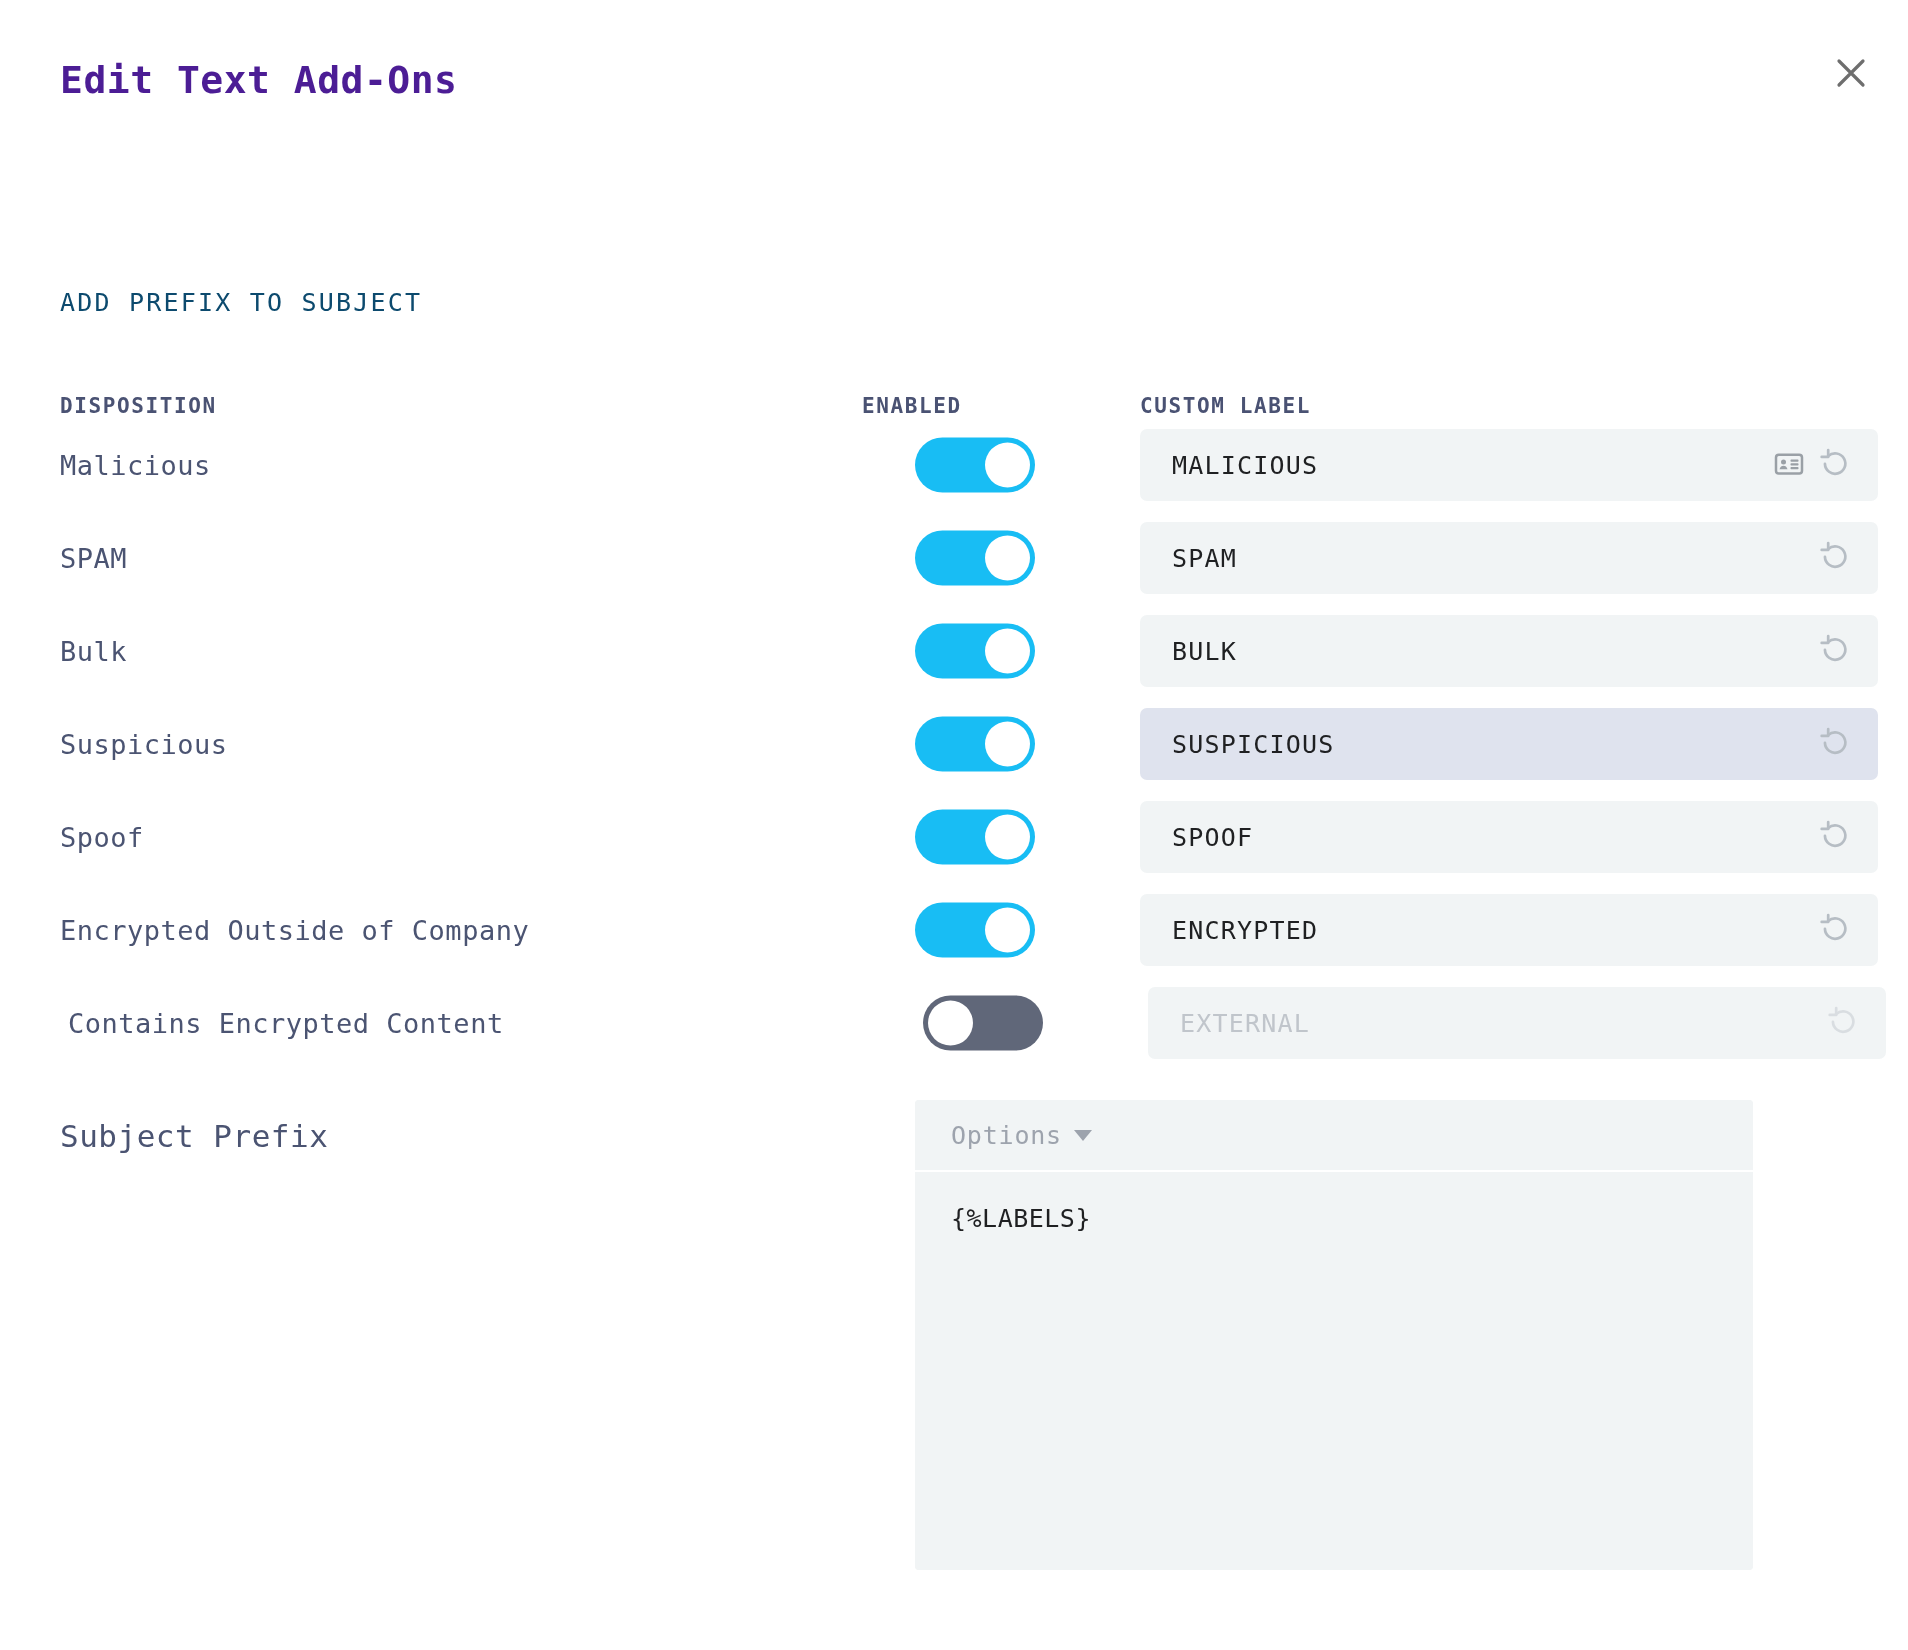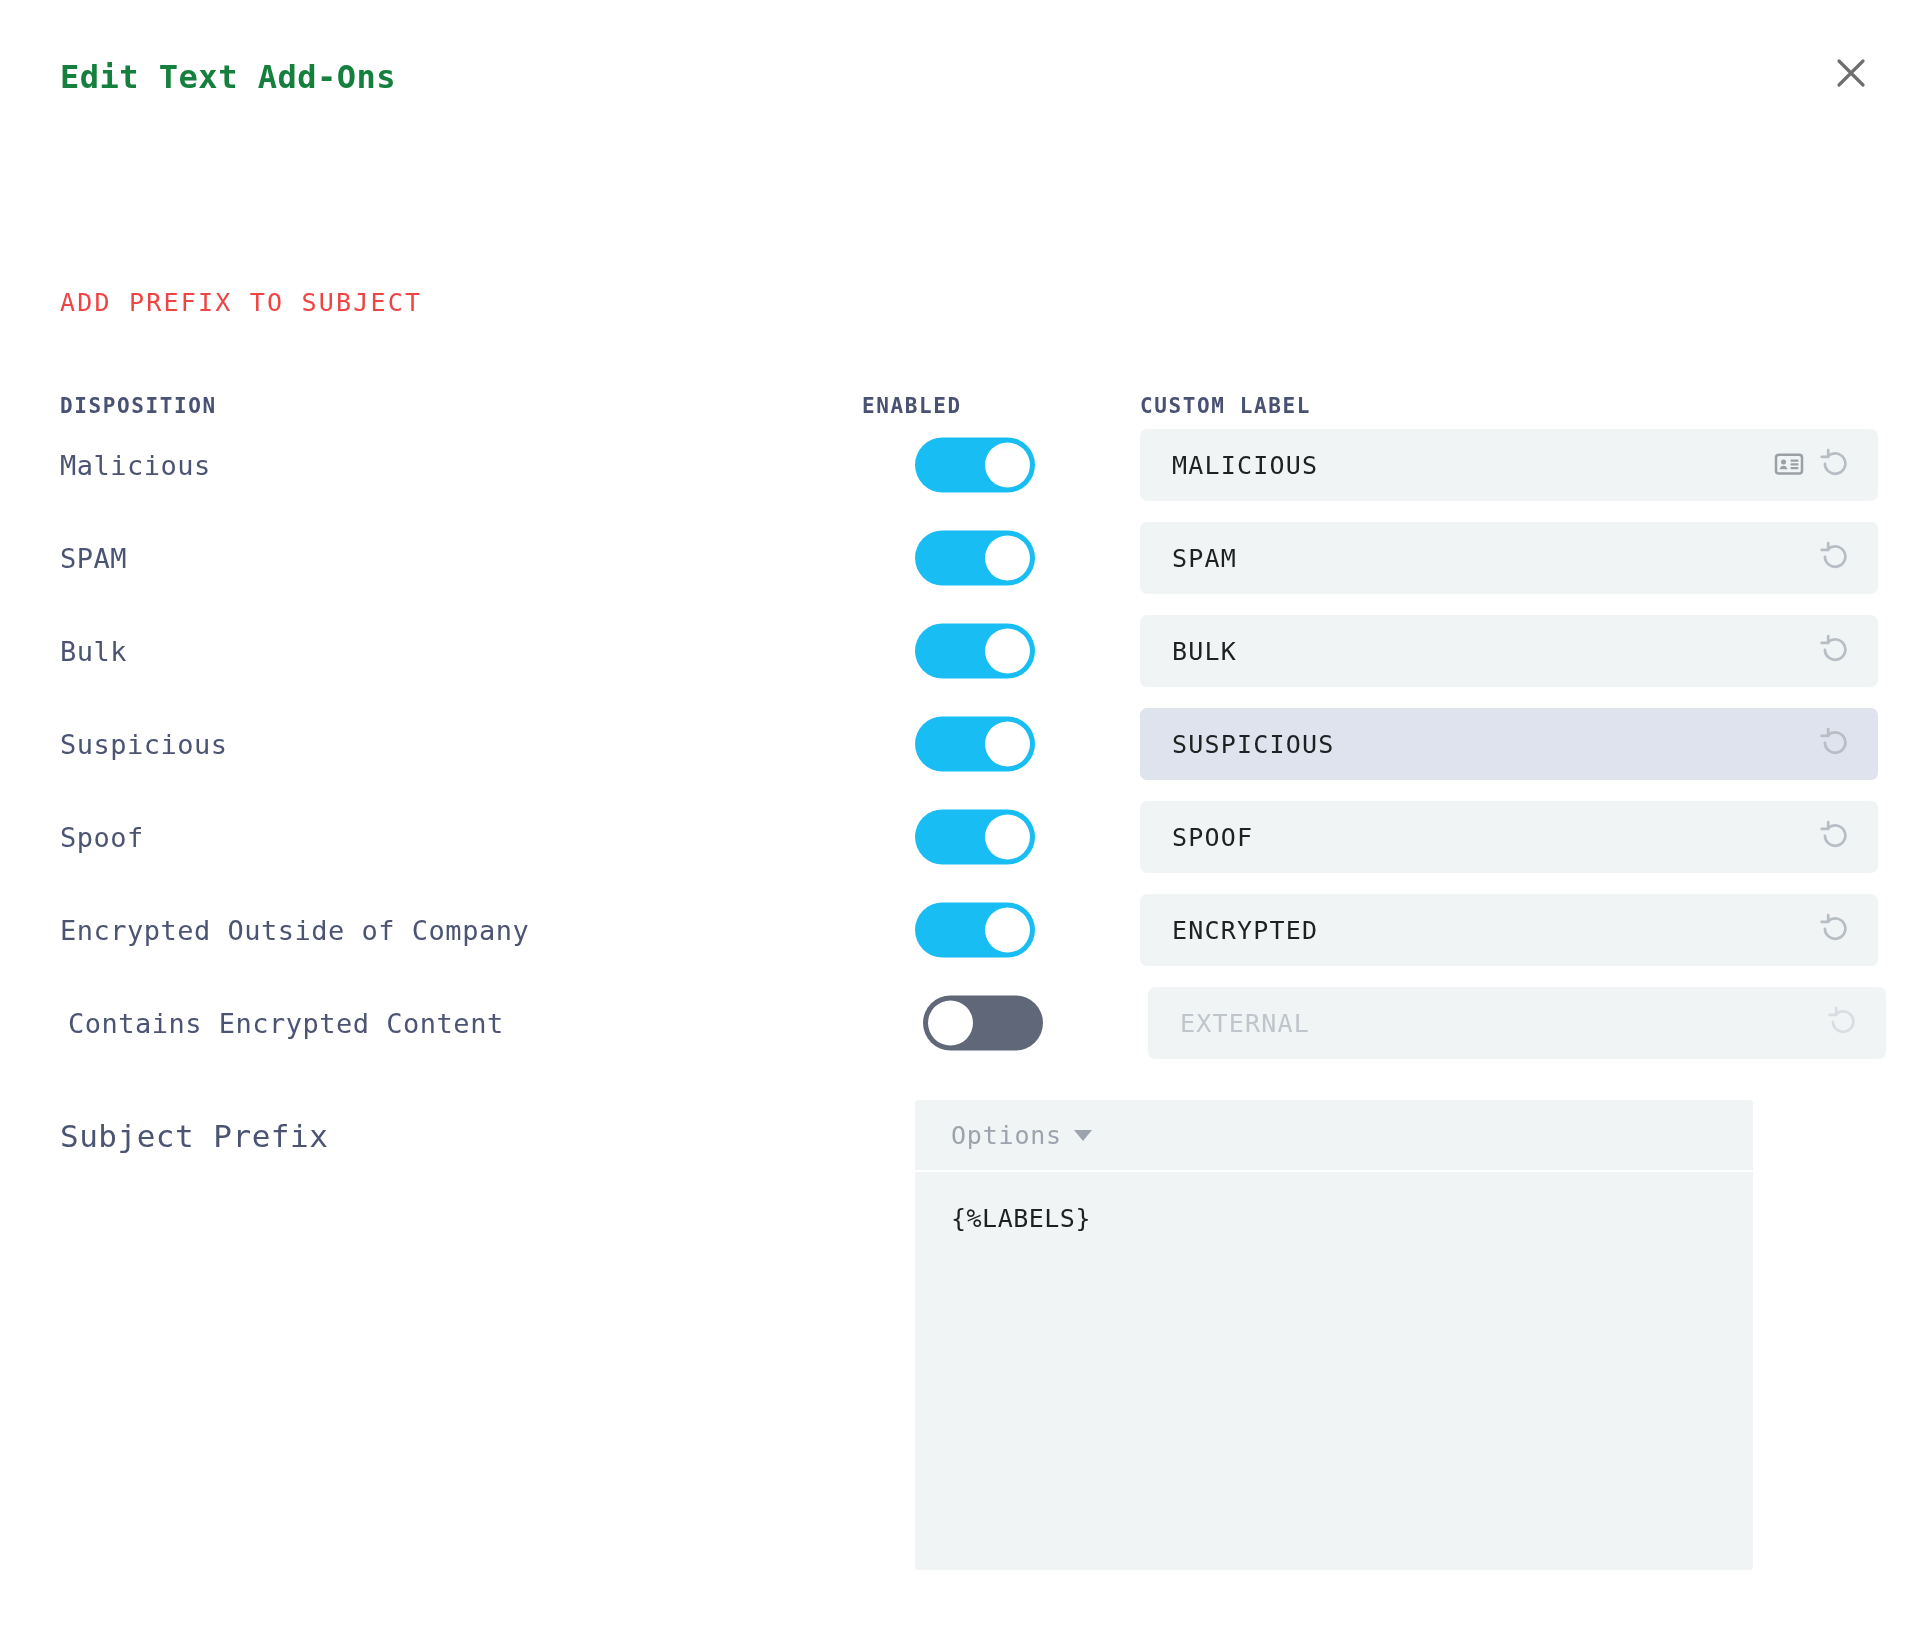--- a/index.html
+++ b/index.html
@@ -19,24 +19,24 @@
 
   
   .dialog-header {
     position: absolute;
     left: 0; top: 0;
     width: 1908px; height: 150px;
   }
   .dialog-title {
     position: absolute;
     left: 60px; top: 58px;
-    font-size: 32px;
+    font-size: 38px;
     font-weight: 700;
     letter-spacing: 0.5px;
-    color: #15803d;
+    color: #4c1d95;
     font-family: "DejaVu Sans Mono", monospace;
     white-space: pre;
   }
   .close-button {
     position: absolute;
     left: 1820px; top: 42px;
     width: 62px; height: 62px;
     display: flex; align-items: center; justify-content: center;
     cursor: pointer;
     background: transparent;
@@ -44,21 +44,21 @@
     padding: 0;
   }
   .close-button svg { display: block; }
 
   
   .section-label {
     position: absolute;
     left: 60px; top: 288px;
     font-size: 25px;
     letter-spacing: 2.2px;
-    color: #ef4444;
+    color: #0c4a6e;
     font-family: "DejaVu Sans Mono", monospace;
     white-space: pre;
   }
 
   
   .col-head {
     position: absolute;
     top: 394px;
     font-size: 21px;
     font-weight: 700;

